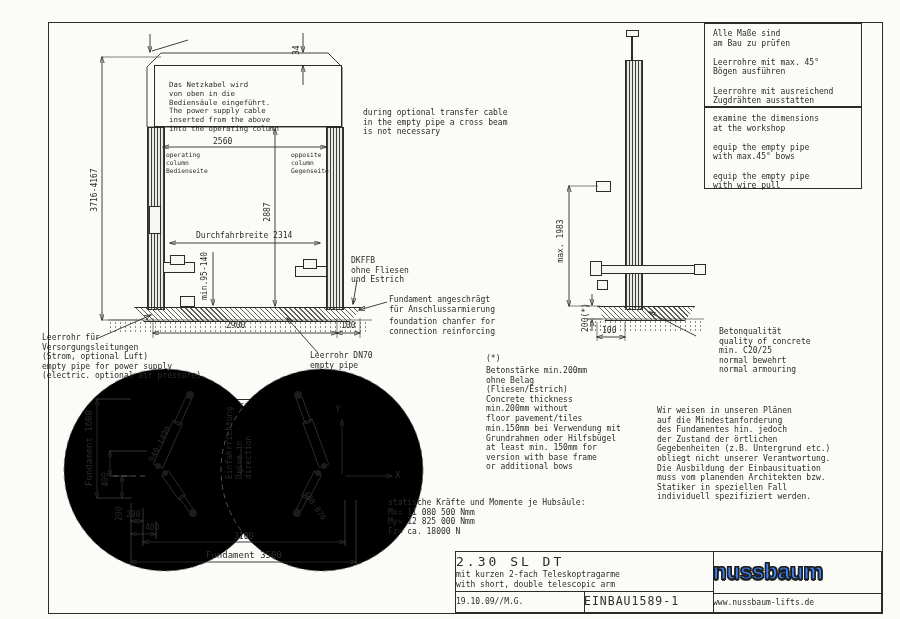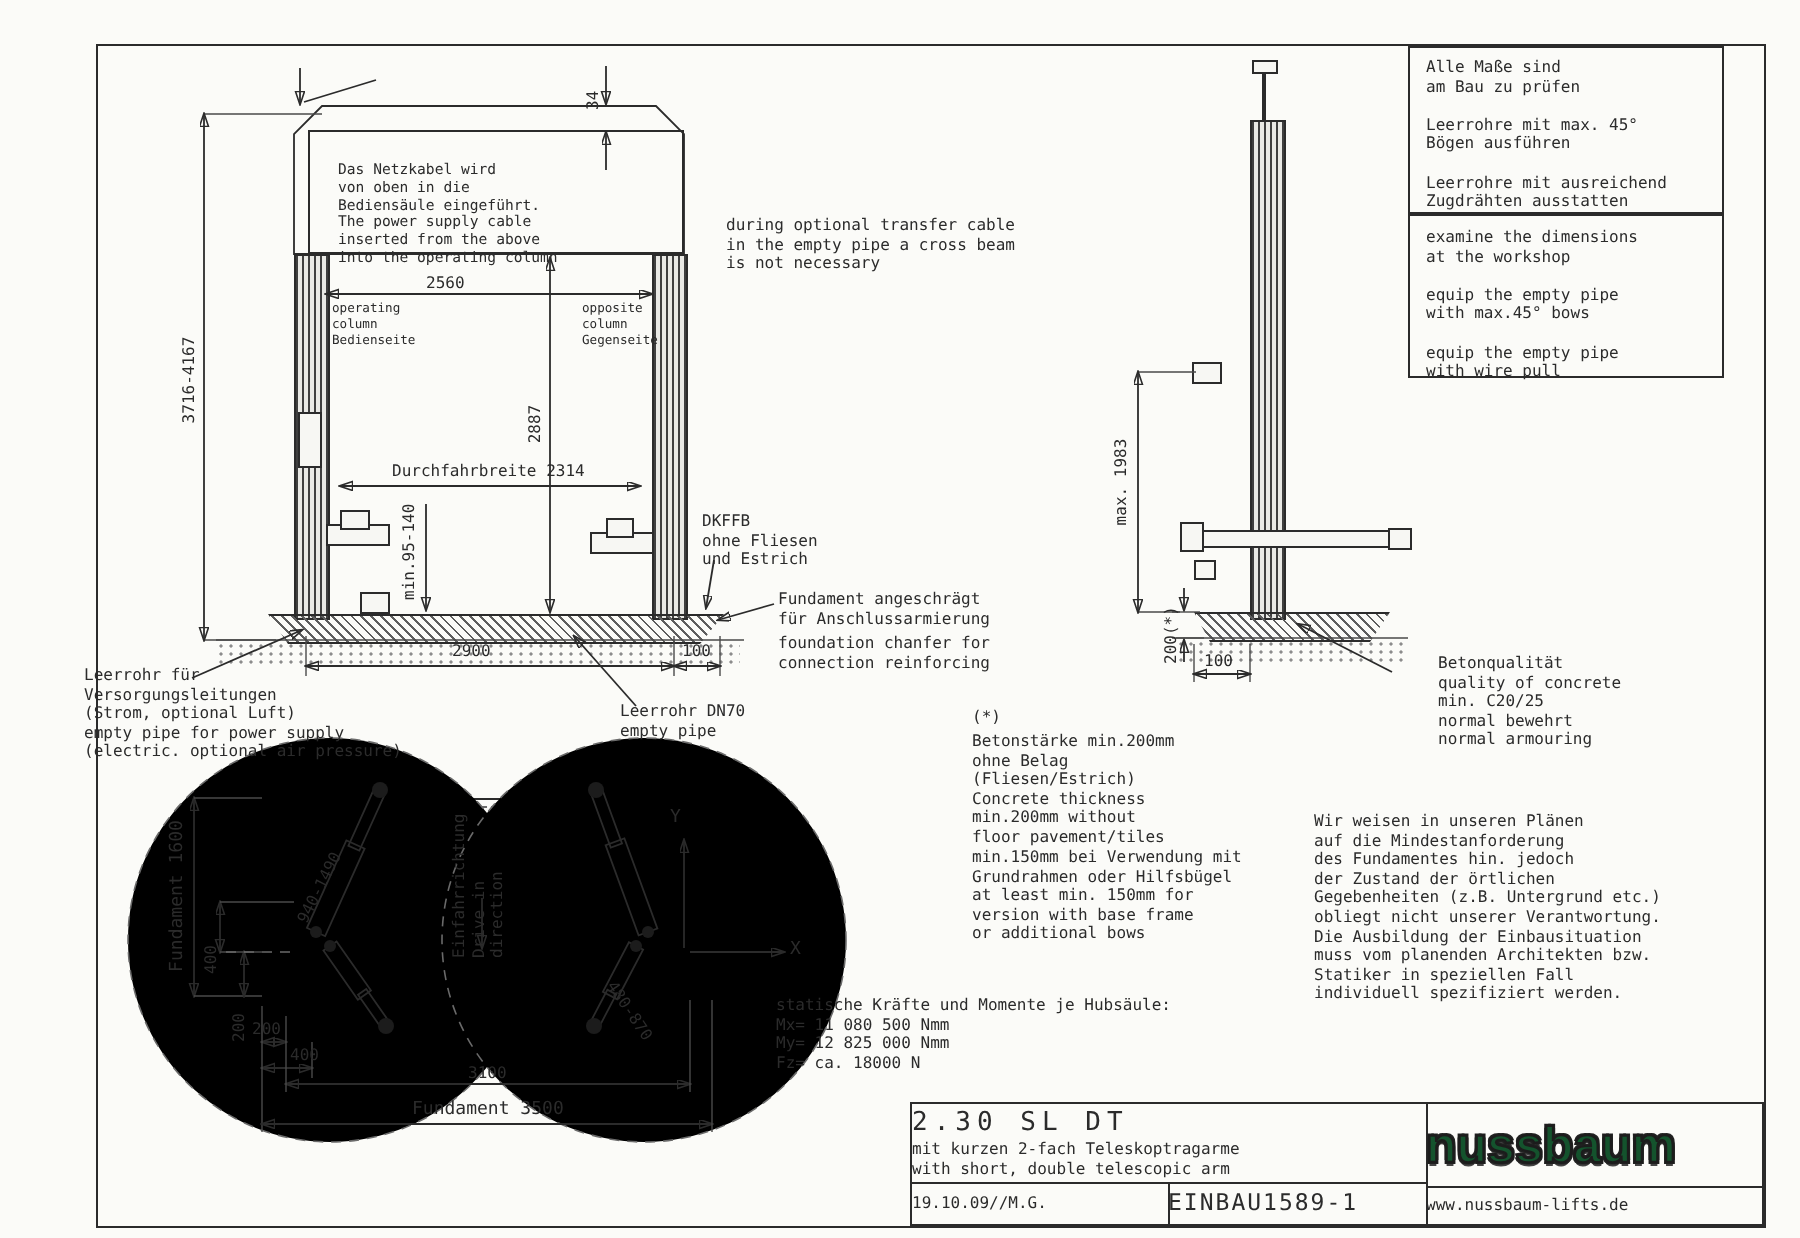--- a/index.html
+++ b/index.html
@@ -23,21 +23,21 @@
   .dots{position:absolute;background-image:radial-gradient(circle,#8c8c8c 0.7px,rgba(0,0,0,0) 0.9px);
         background-size:5px 4px;}
   .dashedbox{position:absolute;border:1px dashed #6a6a6a;}
   .vline{position:absolute;border-left:1px solid #2b2b2b;width:0;}
   .hline{position:absolute;border-top:1px solid #2b2b2b;height:0;}
   svg.lines{position:absolute;left:0;top:0;}
   svg.lines line,svg.lines path,svg.lines polygon,svg.lines rect{stroke:#2b2b2b;stroke-width:0.9;fill:none;}
   svg.lines .ext{stroke:#4a4a4a;stroke-width:0.7;}
   svg.lines .dash{stroke:#6a6a6a;stroke-width:0.8;stroke-dasharray:5 4;}
   svg.lines circle.dot{fill:#1c1c1c;stroke:none;}
-  .brand{font-family:"Liberation Sans",sans-serif;font-weight:bold;font-size:25px;color:#14532d;
+  .brand{font-family:"Liberation Sans",sans-serif;font-weight:bold;font-size:22px;color:#3b82f6;
          letter-spacing:0;-webkit-text-stroke:1.2px #1c1c1c;
          text-shadow:-1px -1px 0 #222,1px -1px 0 #222,-1px 1px 0 #222,1px 1px 0 #222,0 2px 0 #444;}
 </style>
 </head>
 <body>
 
 <div class="sheet">
 
   <div class="frame" style="left:48px;top:22px;width:833px;height:590px;"></div>
 

